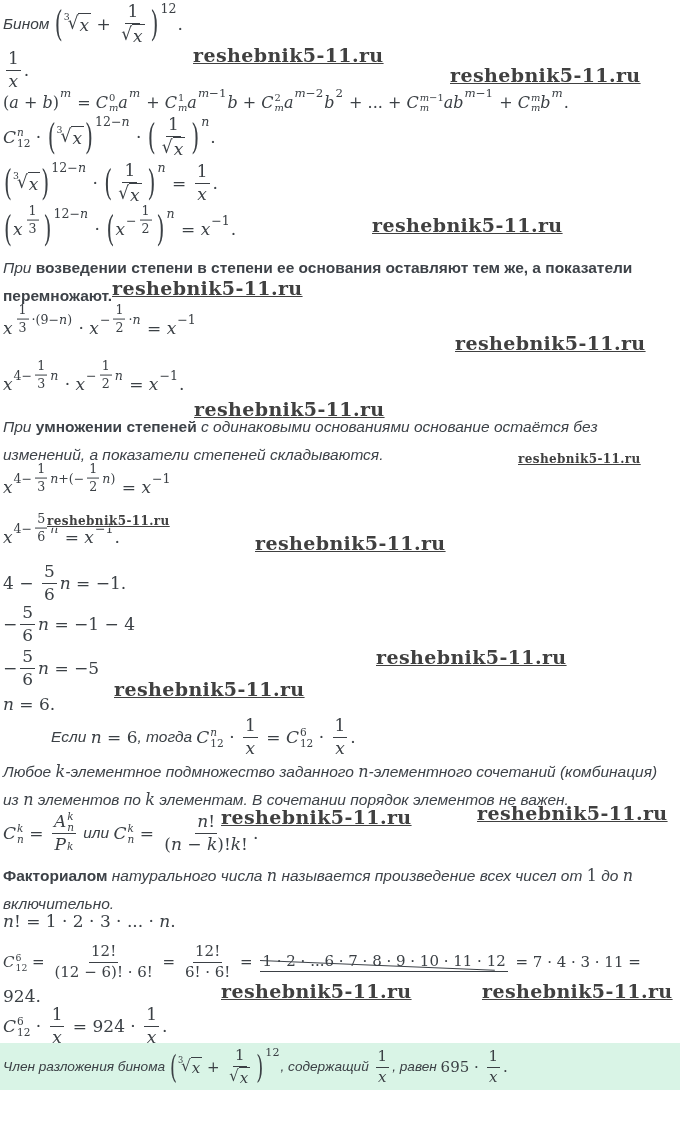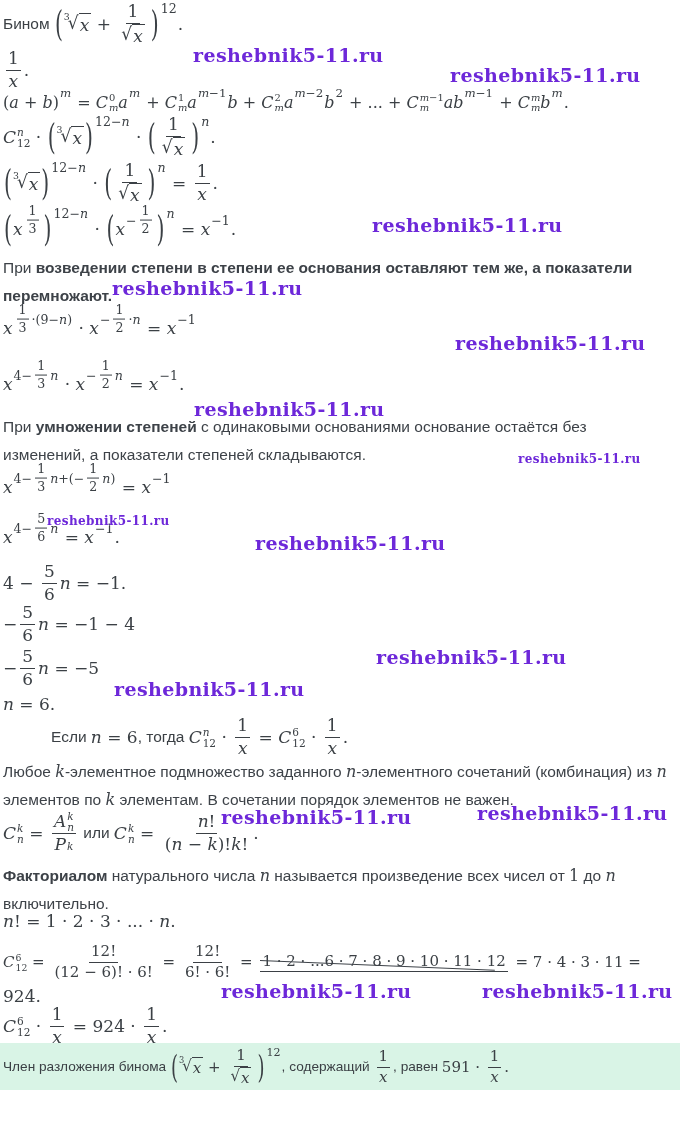--- a/index.html
+++ b/index.html
@@ -7,21 +7,21 @@
         font-family:"Liberation Sans",sans-serif;color:#3d4248;}
   
   .mline{position:absolute;left:3px;display:flex;align-items:center;
          font-family:"DejaVu Serif",serif;font-size:17px;color:#3b4045;}
   .mline.inline{position:static;}
   .fs16{font-size:16px;}
   .fs15{font-size:15px;}
   .mline span{white-space:pre;}
   .mline .tk-txt,.mline .tk-b{font-size:0.91em;}
   
-  .tk-txt{font-family:"Liberation Sans",sans-serif;}
+  .tk-txt{font-family:"Liberation Sans",sans-serif;font-style:italic;}
   .tk-b{font-family:"Liberation Sans",sans-serif;font-weight:700;}
   .tk-m{font-family:"DejaVu Serif",serif;}
   .tk-i{font-family:"DejaVu Serif",serif;font-style:italic;}
   .tk-big{font-family:"DejaVu Serif",serif;display:inline-block;font-size:1.2em;
           transform:scaleY(1.75);transform-origin:center;margin:0 1px;font-weight:300;}
   
   .msup{display:inline-flex;align-items:center;font-size:0.74em;
         transform:translateY(-0.75em);margin:0 1px;}
   .tk-big + .msup{transform:translateY(-1.25em);}
   .msup .mfrac{font-size:1em;}
@@ -45,23 +45,23 @@
   .mstrike{position:relative;display:inline-flex;}
   .mstrike::after{content:"";position:absolute;left:-2px;top:42%;width:235px;
                   border-top:1.5px solid #3d4248;transform:rotate(2.4deg);transform-origin:left center;}
   
   .para{position:absolute;left:3px;width:664px;font-size:15.5px;line-height:28px;color:#3d4248;}
   .para span{white-space:normal;margin-top:20px;}
   .para .tk-i,.para .tk-m{font-family:"DejaVu Serif",serif;font-size:16px;}
   .para .tk-i{font-style:italic;}
   .para .tk-b{font-weight:700;}
   
-  .wm{position:absolute;font-family:"DejaVu Serif",serif;font-weight:700;color:#6d28d9;
+  .wm{position:absolute;font-family:"DejaVu Serif",serif;font-weight:700;color:#404040;
       letter-spacing:0.4px;z-index:5;pointer-events:none;white-space:nowrap;
-      text-shadow:1px 1px 0 rgba(255,255,255,0.85),-1px -1px 0 rgba(255,255,255,0.6);}
+      text-shadow:1px 1px 0 rgba(255,255,255,0.85),-1px -1px 0 rgba(255,255,255,0.6);text-decoration:underline;}
   .wm.lg{font-size:19px;}
   .wm.sm{font-size:12px;}
   
   .answer{position:absolute;left:0;top:1043px;width:680px;height:47px;background:#d9f4e6;
           display:flex;align-items:center;padding-left:3px;box-sizing:border-box;}
 </style>
 </head>
 <body>
 
 <div class="page">
@@ -276,21 +276,21 @@
         <span class="tk-txt">Член разложения бинома </span>
         <span class="tk-big">(</span>
         <span class="mroot"><span class="rdeg">3</span><span class="rsign">√</span><span class="rbody"><span class="tk-i">x</span></span></span>
         <span class="tk-m"> + </span>
         <span class="mfrac"><span class="fn"><span class="tk-m">1</span></span><span class="fd"><span class="mroot"><span class="rsign">√</span><span class="rbody"><span class="tk-i">x</span></span></span></span></span>
         <span class="tk-big">)</span>
         <span class="msup"><span class="tk-m">12</span></span>
         <span class="tk-txt">, содержащий </span>
         <span class="mfrac"><span class="fn"><span class="tk-m">1</span></span><span class="fd"><span class="tk-i">x</span></span></span>
         <span class="tk-txt">, равен </span>
-        <span class="tk-m">591 · </span>
+        <span class="tk-m">695 · </span>
         <span class="mfrac"><span class="fn"><span class="tk-m">1</span></span><span class="fd"><span class="tk-i">x</span></span></span>
         <span class="tk-m">.</span>
       </div>
   </div>
 
   <div class="wm lg" style="left:193px;top:44px;">reshebnik5-11.ru</div>
   <div class="wm lg" style="left:450px;top:64px;">reshebnik5-11.ru</div>
   <div class="wm lg" style="left:372px;top:214px;">reshebnik5-11.ru</div>
   <div class="wm lg" style="left:112px;top:277px;">reshebnik5-11.ru</div>
   <div class="wm lg" style="left:455px;top:332px;">reshebnik5-11.ru</div>

